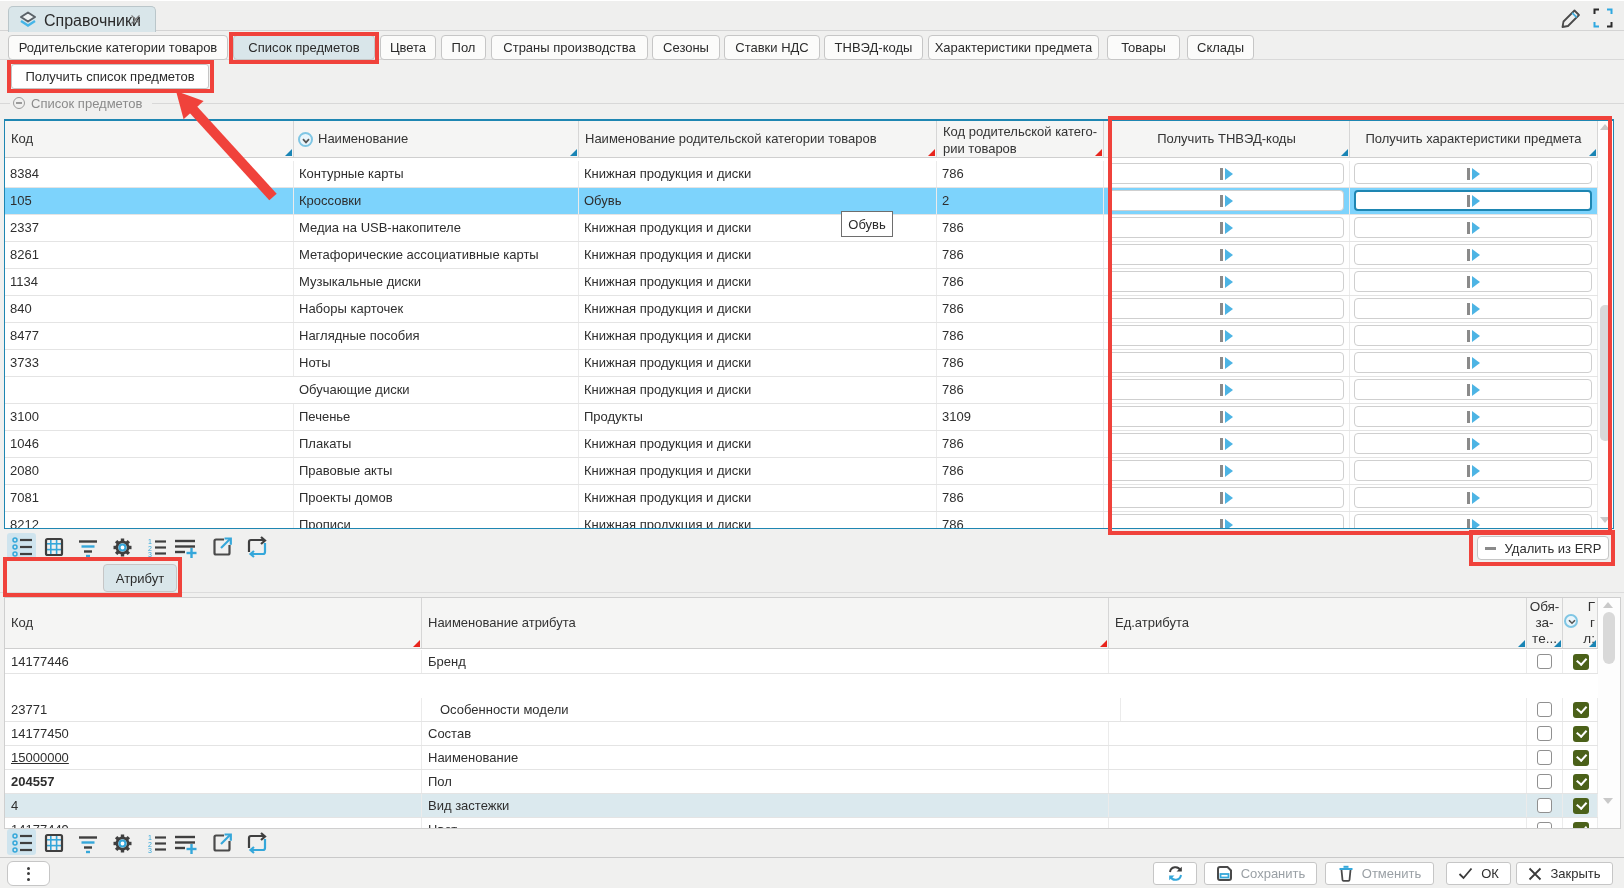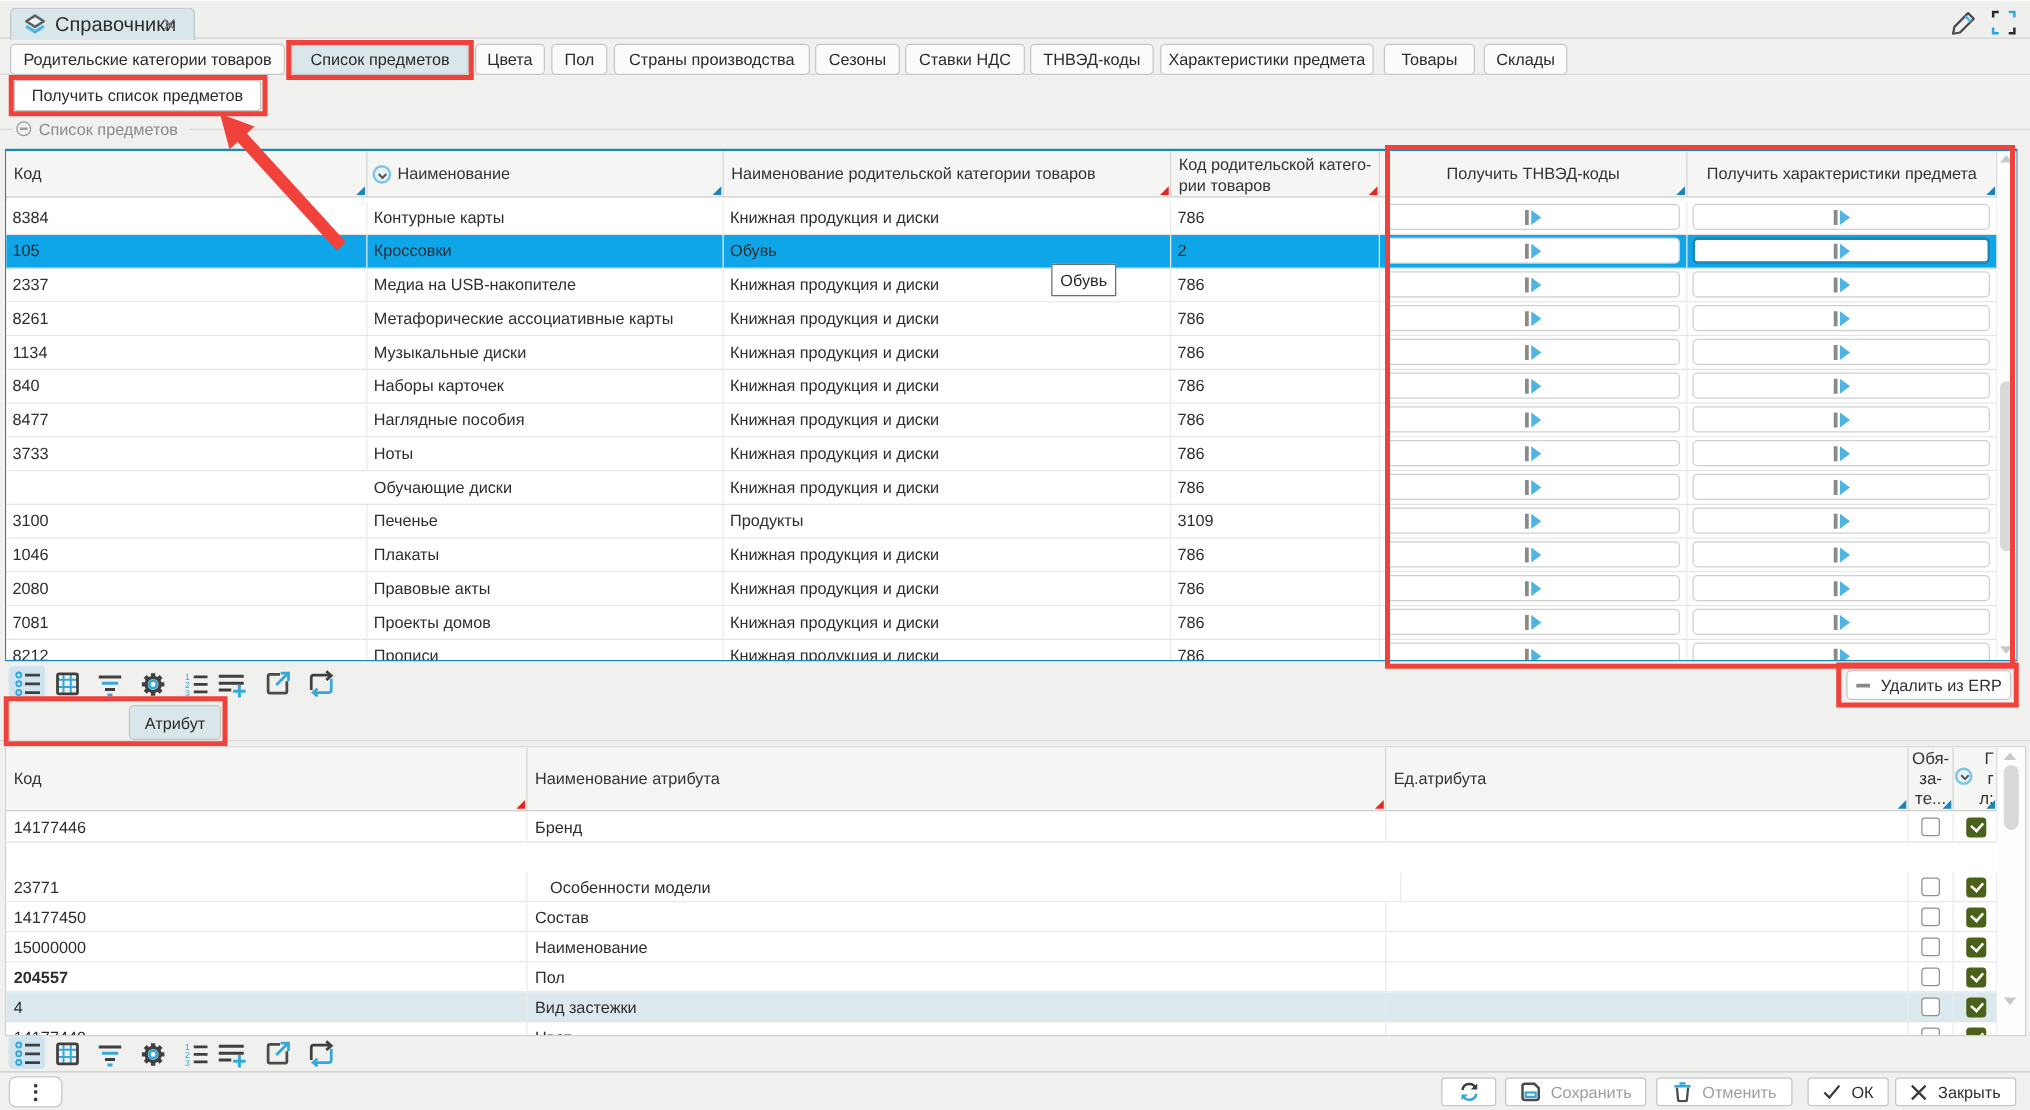--- a/index.html
+++ b/index.html
@@ -103,21 +103,21 @@
         <div class="cbtn" style="">
           <div class="play"></div>
         </div>
       </div>
 <div class="rcell" style="left:1345px;width:248px;">
         <div class="cbtn" style="">
           <div class="play"></div>
         </div>
       </div>
 </div>
-<div style="position:absolute;left:0;top:27.00px;width:1593px;height:27.00px;background:#0ea5e9;border-bottom:1px solid #e4e4e4;">
+<div style="position:absolute;left:0;top:27.00px;width:1593px;height:27.00px;background:#7dd3fc;border-bottom:1px solid #e4e4e4;">
 <div class="rcell" style="left:0px;width:289px;line-height:26px;padding-left:5px;">105</div>
 <div class="rcell" style="left:289px;width:285px;line-height:26px;padding-left:5px;">Кроссовки</div>
 <div class="rcell" style="left:574px;width:358px;line-height:26px;padding-left:5px;">Обувь</div>
 <div class="rcell" style="left:932px;width:167px;line-height:26px;padding-left:5px;">2</div>
 <div class="rcell" style="left:1099px;width:246px;">
         <div class="cbtn" style="">
           <div class="play"></div>
         </div>
       </div>
 <div class="rcell" style="left:1345px;width:248px;">
@@ -460,21 +460,21 @@
 <div class="rcell" style="left:417px;width:687px;"><span style="padding-left:6px;line-height:23px;display:inline-block;">Состав</span></div>
 <div class="rcell" style="left:1104px;width:418px;"></div>
 <div class="rcell" style="left:1522px;width:36px;">
         <div class="cb" style="left:10px;"></div>
       </div>
 <div class="rcell" style="left:1558px;width:35px;">
         <div class="cbg" style="left:10px;"></div>
       </div>
 </div>
 <div style="position:absolute;left:0;top:96.00px;width:1593px;height:24.00px;background:#fff;border-bottom:1px solid #e4e4e4;">
-<div class="rcell" style="left:0px;width:417px;"><span style="padding-left:6px;line-height:23px;display:inline-block;">15000000</span></div>
+<div class="rcell" style="left:0px;width:417px;"><span style="padding-left:6px;line-height:23px;display:inline-block;text-decoration:underline;">15000000</span></div>
 <div class="rcell" style="left:417px;width:687px;"><span style="padding-left:6px;line-height:23px;display:inline-block;">Наименование</span></div>
 <div class="rcell" style="left:1104px;width:418px;"></div>
 <div class="rcell" style="left:1522px;width:36px;">
         <div class="cb" style="left:10px;"></div>
       </div>
 <div class="rcell" style="left:1558px;width:35px;">
         <div class="cbg" style="left:10px;"></div>
       </div>
 </div>
 <div style="position:absolute;left:0;top:120.00px;width:1593px;height:24.00px;background:#fff;border-bottom:1px solid #e4e4e4;">

